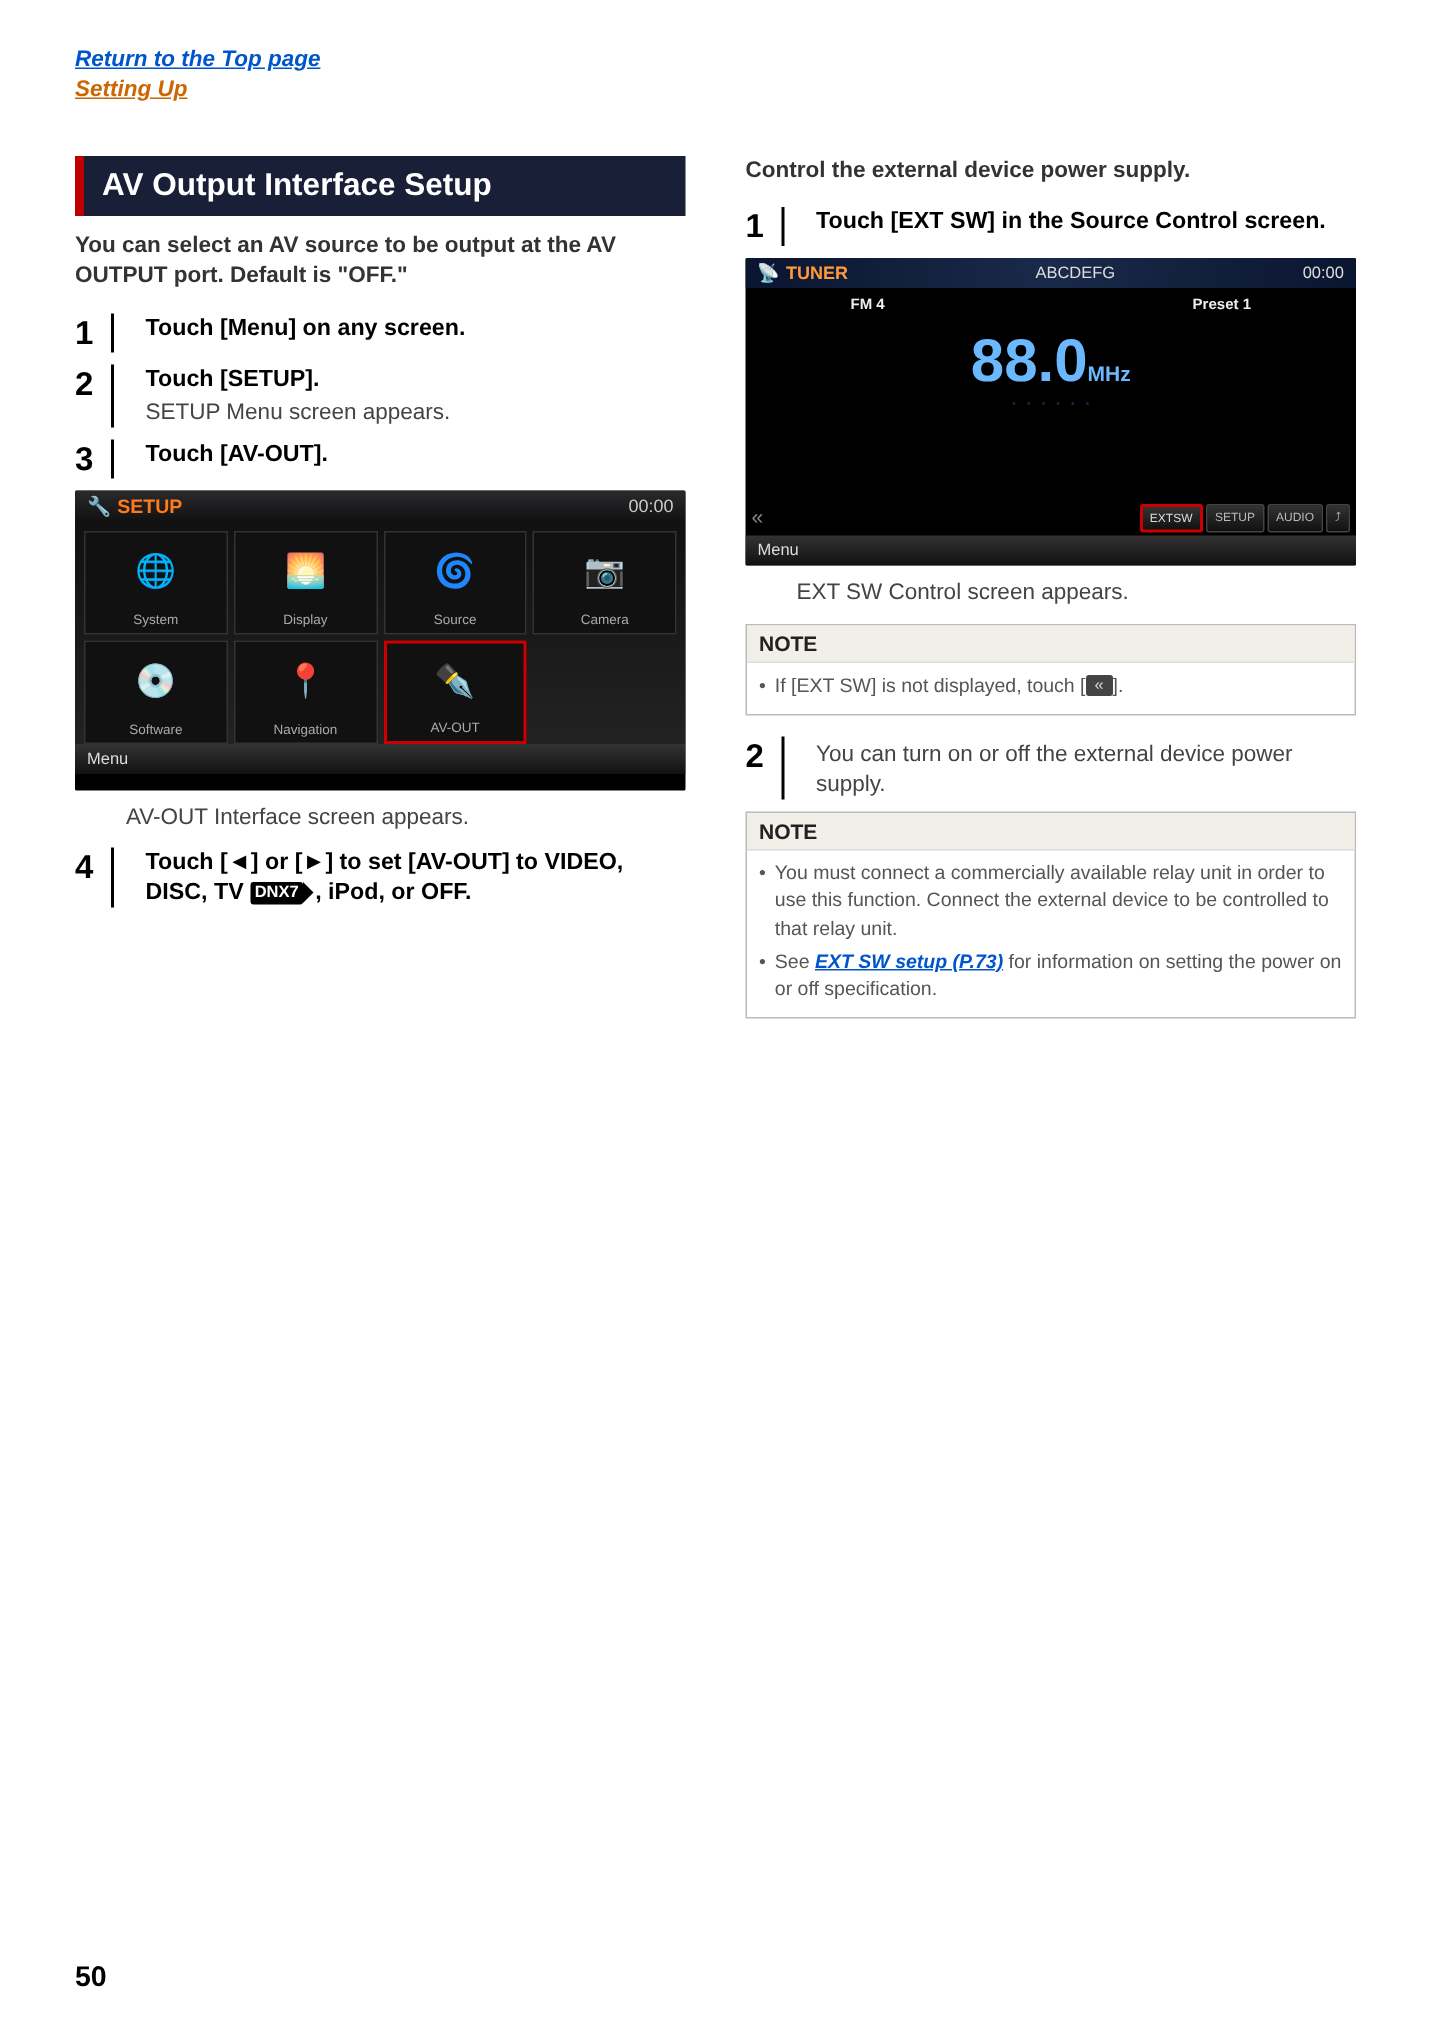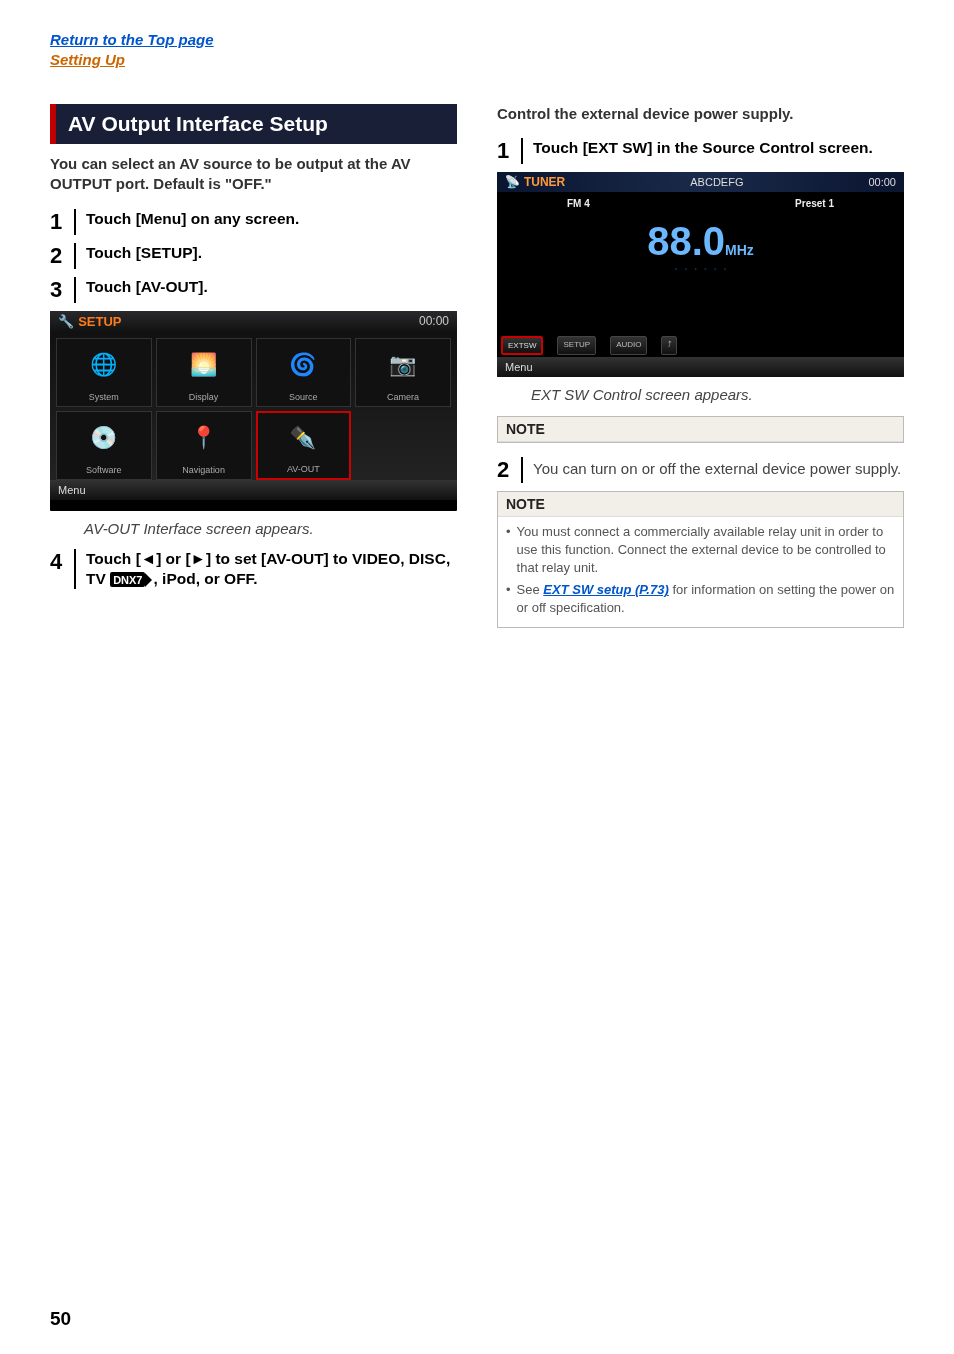--- a/index.html
+++ b/index.html
@@ -87,42 +87,41 @@
   .step-num {
     font-size: 22px;
     font-weight: 800;
     width: 24px;
     flex-shrink: 0;
     color: #000;
   }
   .step-body {
     flex: 1;
     border-left: 2px solid #000;
-    padding-left: 10px;
+    padding-left: 21px;
   }
   .step-title {
     font-size: 15.5px;
     font-weight: 800;
     color: #000;
     line-height: 1.3;
   }
   .step-desc {
     font-size: 15px;
     color: #444;
     margin-top: 2px;
     line-height: 1.35;
   }
   .indent-desc {
     font-size: 15px;
     color: #444;
     margin-left: 34px;
     margin-top: 4px;
     margin-bottom: 10px;
     line-height: 1.35;
-    font-style: italic;
   }
   .note-box {
     border: 1px solid #bbb;
     margin-bottom: 14px;
   }
   .note-title {
     font-size: 14px;
     font-weight: 700;
     background: #f2efe9;
     padding: 4px 8px;
@@ -259,22 +258,22 @@
     color: #113355;
     font-size: 16px;
     margin-top: -8px;
   }
   .shot-tuner .bottombar {
     position: absolute;
     bottom: 22px;
     left: 0;
     right: 0;
     display: flex;
-    justify-content: flex-start;
-    gap: 14px;
+    justify-content: flex-end;
+    gap: 2px;
     padding: 0 4px;
   }
   .shot-tuner .btn {
     background: linear-gradient(#333, #111);
     border: 1px solid #444;
     color: #bbb;
     font-size: 8px;
     padding: 3px 5px;
     border-radius: 2px;
   }
@@ -364,20 +363,21 @@
       <div class="step-num">1</div>
       <div class="step-body">
           <div class="step-title">Touch [Menu] on any screen.</div>
         </div>
     </div>
 
     <div class="step">
       <div class="step-num">2</div>
       <div class="step-body">
         <div class="step-title">Touch [SETUP].</div>
+        <div class="step-desc">SETUP Menu screen appears.</div>
       </div>
     </div>
 
     <div class="step">
       <div class="step-num">3</div>
       <div class="step-body">
           <div class="step-title">Touch [AV-OUT].</div>
         </div>
     </div>
 
@@ -469,20 +469,27 @@
         <span class="btn">AUDIO</span>
         <span class="btn">⤴</span>
       </div>
       <div class="menubar">Menu</div>
     </div>
 
     <div class="indent-desc">EXT SW Control screen appears.</div>
 
     <div class="note-box">
       <div class="note-title">NOTE</div>
+      <div class="note-body">
+        <div class="bullet">
+          <span>
+            <span>If [EXT SW] is not displayed, touch [</span><span class="arrow-icon">«</span><span>].</span>
+          </span>
+        </div>
+      </div>
     </div>
 
     <div class="step">
       <div class="step-num">2</div>
       <div class="step-body">
         <div class="step-desc">You can turn on or off the external device power supply.</div>
       </div>
     </div>
 
     <div class="note-box">

